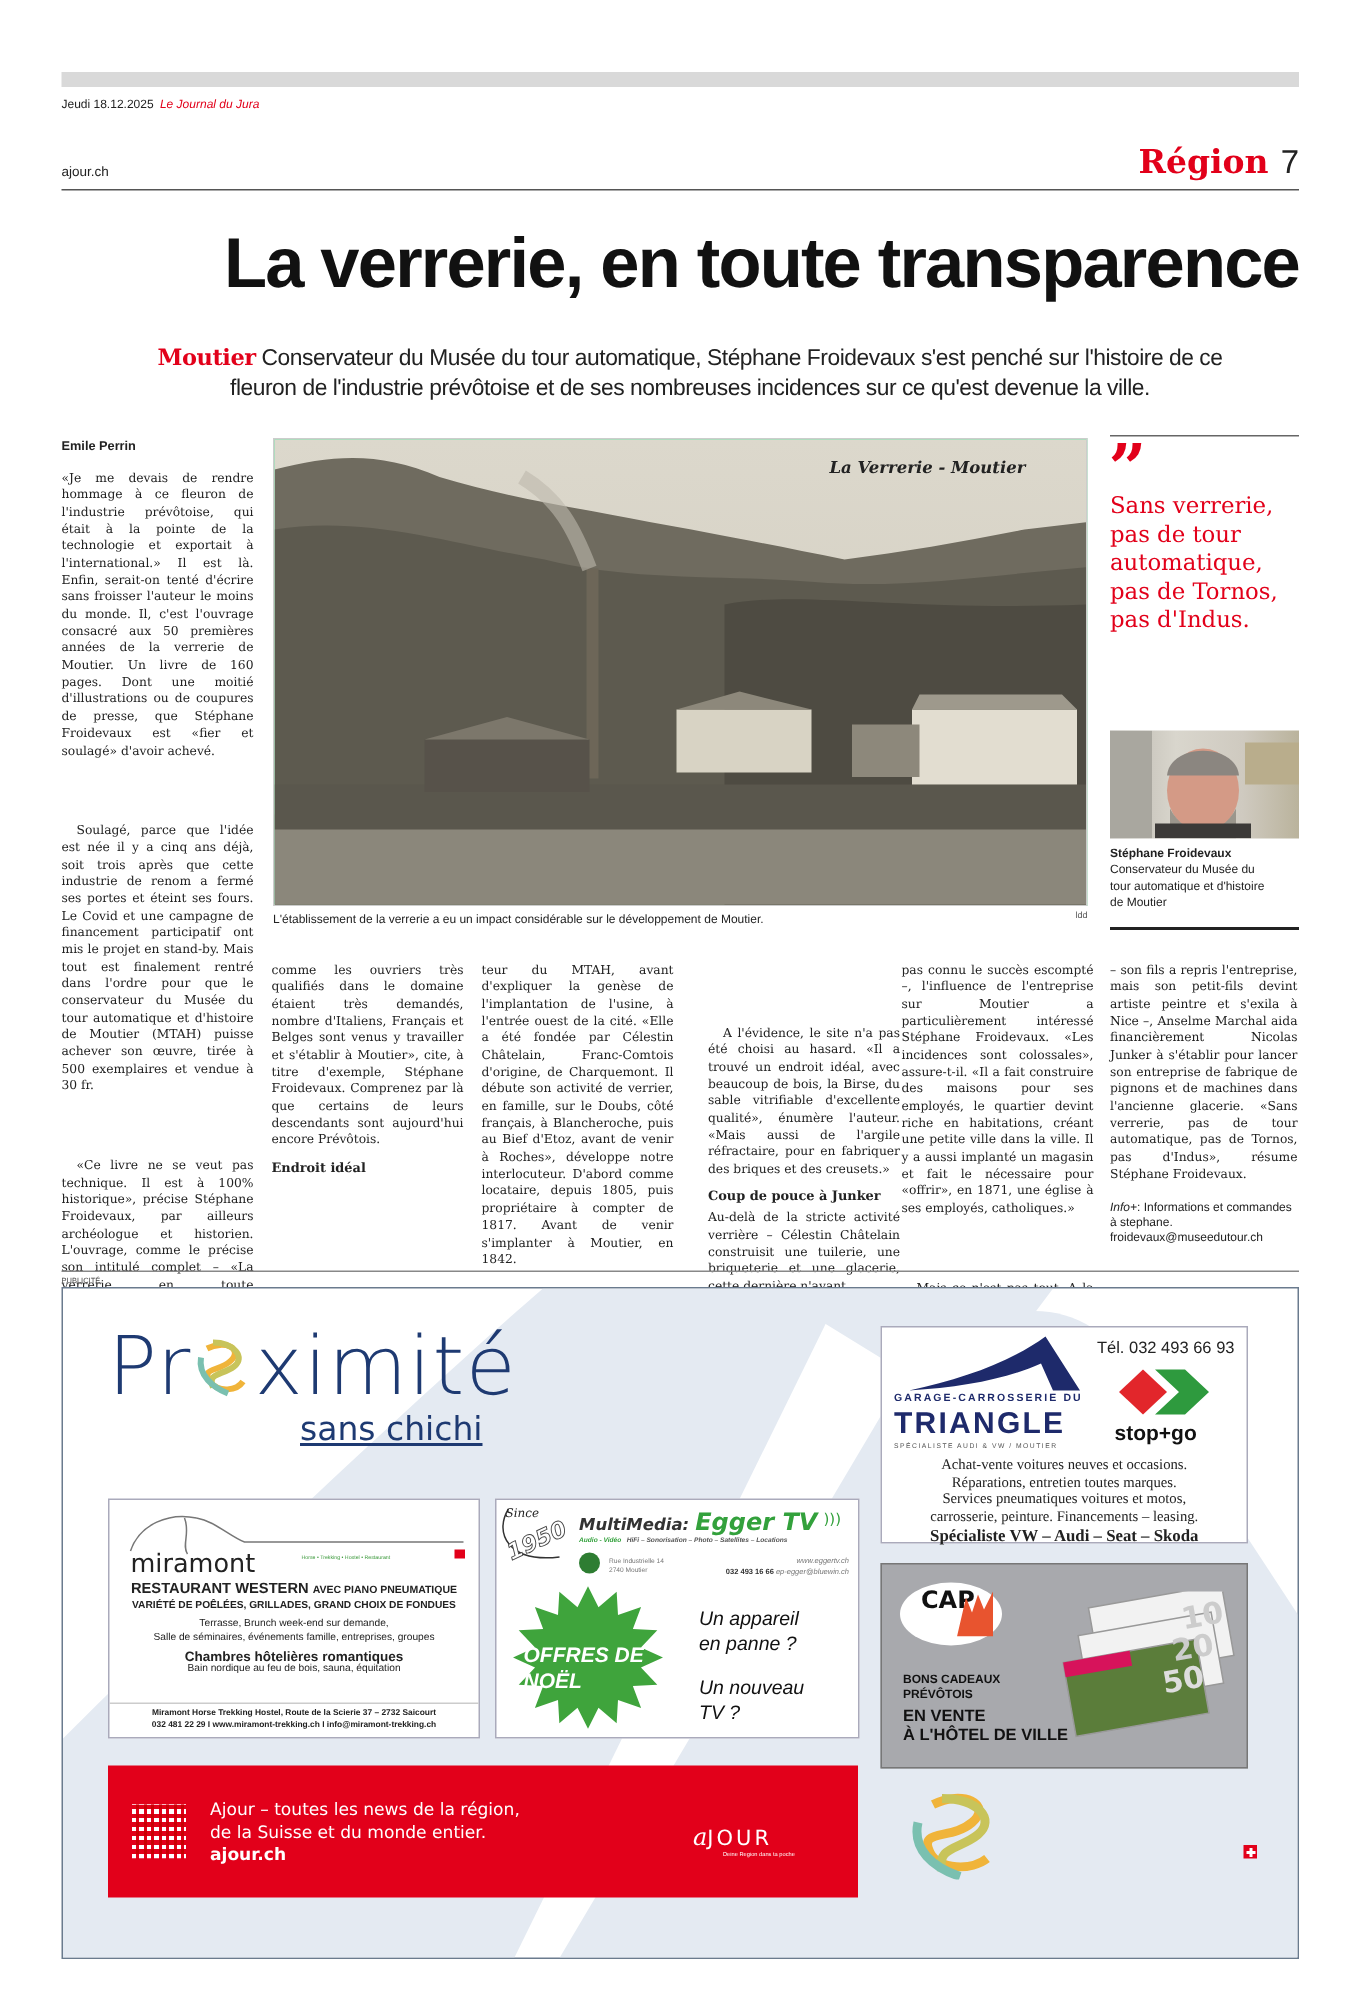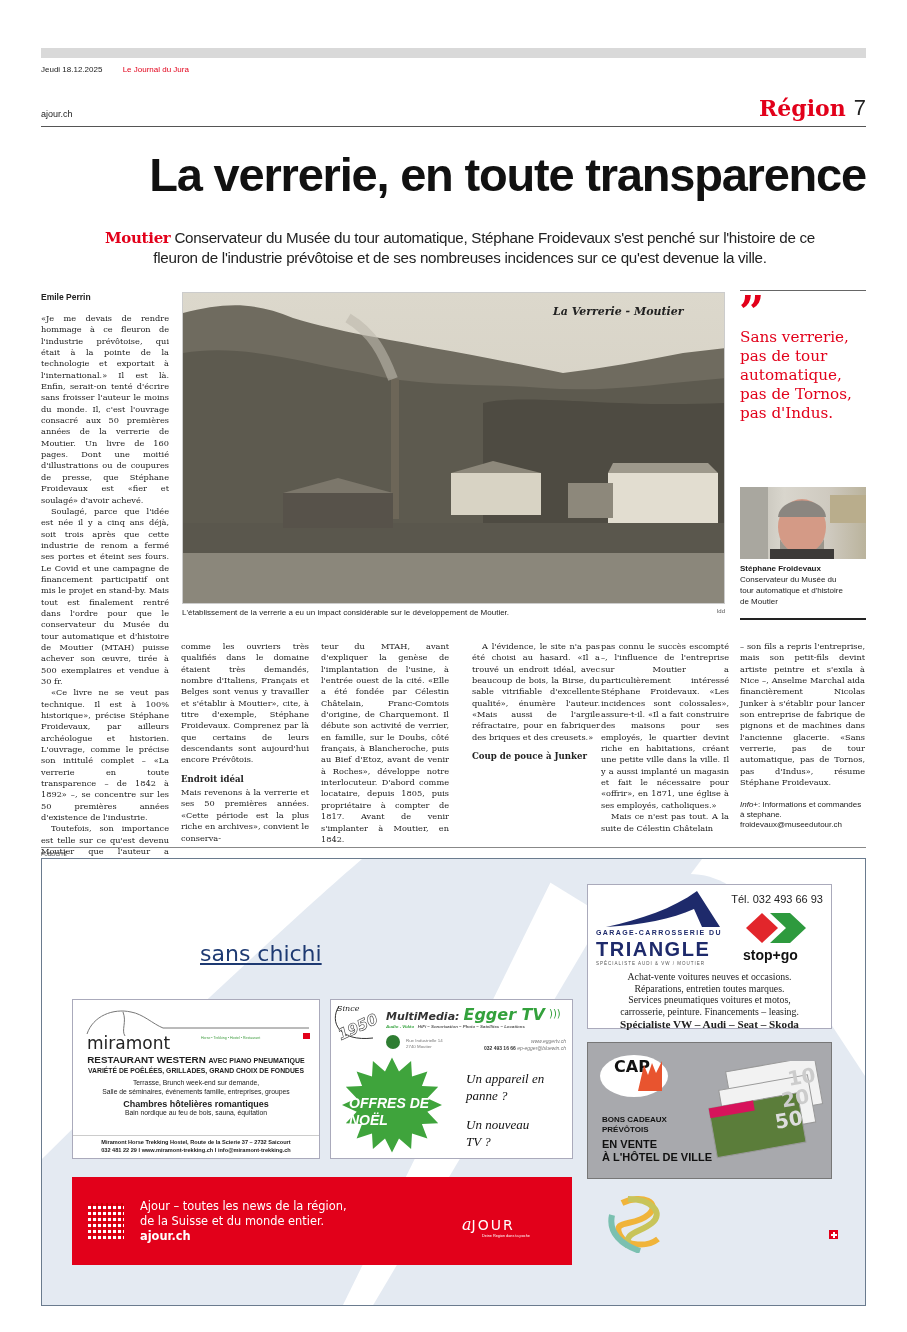--- a/index.html
+++ b/index.html
@@ -1,33 +1,33 @@
 <!DOCTYPE html>
 <html><head>
 <meta charset="utf-8">
 <style>
   * { box-sizing: border-box; margin: 0; padding: 0; }
   html, body { width: 907px; height: 1332px; background: #fff; overflow: hidden; }
   body { position: relative; font-family: "DejaVu Serif", serif; color: #1a1a1a; }
   .abs { position: absolute; }
   .topbar { left: 41px; top: 48px; width: 825px; height: 10px; background: #d9d9d9; }
   .dateline { left: 41px; top: 65px; font-family: "Liberation Sans", sans-serif; font-size: 8px; color: #222; }
-  .dateline .paper { color: #e2001a; margin-left: 18px; }
+  .dateline .paper { color: #e2001a; margin-left: 2px; font-style: italic; }
   .site { left: 41px; top: 109px; font-family: "Liberation Sans", sans-serif; font-size: 9px; color: #222; }
   .section { right: 41px; top: 95px; display: flex; align-items: flex-end; gap: 8px; }
   .section .name { font-family: "DejaVu Serif", serif; font-weight: bold; font-size: 22px; color: #e2001a; }
   .section .page { font-family: "Liberation Sans", sans-serif; font-size: 22px; color: #222; }
   .rule1 { left: 41px; top: 126px; width: 825px; height: 1px; background: #555; }
   .headline { left: 41px; top: 147px; width: 825px; text-align: right; font-family: "Liberation Sans", sans-serif; font-weight: bold; font-size: 47px; letter-spacing: -1.2px; color: #111; }
   .lead { left: 100px; top: 228px; width: 720px; text-align: center; font-family: "Liberation Sans", sans-serif; font-size: 15.2px; line-height: 20px; color: #222; letter-spacing: -0.3px; }
   .lead .kicker { font-family: "DejaVu Serif", serif; font-weight: bold; color: #e2001a; font-size: 15px; }
   .author { left: 41px; top: 292px; font-family: "Liberation Sans", sans-serif; font-weight: bold; font-size: 8.5px; color: #222; }
   .col { font-size: 8.2px; line-height: 11.35px; text-align: justify; color: #222; hyphens: auto; }
   .col p { text-indent: 0; }
-  .col p.ind { text-indent: 10px; }
+  .col p.ind { text-indent: 10px; margin-top: 42px; }
   .col h4 { font-family: "DejaVu Serif", serif; font-weight: bold; font-size: 8.6px; margin: 8px 0 2px 0; }
   .c1 { left: 41px; top: 313px; width: 128px; }
   .c2 { left: 181px; top: 641px; width: 128px; }
   .c3 { left: 321px; top: 641px; width: 128px; }
   .c4 { left: 472px; top: 641px; width: 128px; }
   .c5 { left: 601px; top: 641px; width: 128px; }
   .c6 { left: 740px; top: 641px; width: 125px; }
   .info { font-family: "Liberation Sans", sans-serif; font-size: 8px; line-height: 10px; color: #222; margin-top: 12px; text-align: left; }
   .info i { font-style: italic; }
   .photo { left: 182px; top: 292px; width: 543px; height: 312px; overflow: hidden; background: #86efac; border: 1px solid #ccc; }
@@ -70,21 +70,21 @@
   .eg-since { left: 6px; top: 4px; font-family: "DejaVu Serif", serif; font-style: italic; font-size: 8px; color: #222; }
   .eg-year { left: 6px; top: 18px; font-family: "DejaVu Sans", sans-serif; font-style: italic; font-weight: bold; font-size: 15px; color: #fff; -webkit-text-stroke: 0.6px #444; transform: rotate(-25deg); }
   .eg-title { left: 55px; top: 5px; font-family: "DejaVu Sans", sans-serif; font-style: italic; font-weight: bold; font-size: 11px; color: #333; }
   .eg-title b { color: #33a13c; font-size: 16px; margin-left: 4px; }
   .eg-sub { left: 55px; top: 24px; font-family: "Liberation Sans", sans-serif; font-style: italic; font-weight: bold; font-size: 4.4px; color: #555; }
   .eg-sub span { color: #33a13c; }
   .eg-addr { left: 75px; top: 38px; font-family: "Liberation Sans", sans-serif; font-size: 4.4px; line-height: 6px; color: #777; }
   .eg-contact { right: 6px; top: 38px; text-align: right; font-family: "Liberation Sans", sans-serif; font-size: 5px; line-height: 7px; font-style: italic; color: #777; }
   .eg-contact b { font-style: normal; color: #333; }
   .eg-star-text { left: 18px; top: 95px; width: 84px; text-align: left; font-family: "Liberation Sans", sans-serif; font-style: italic; font-weight: bold; font-size: 14px; line-height: 17px; color: #fff; }
-  .eg-q { left: 135px; top: 70px; font-family: Liberation Serif, serif; font-style: italic; font-size: 13px; line-height: 17px; color: #111; }
+  .eg-q { left: 135px; top: 70px; font-family: Liberation Sans, sans-serif; font-style: italic; font-size: 13px; line-height: 17px; color: #111; }
   .ad-cap { left: 545px; top: 183px; width: 245px; height: 137px; background: #a8a9ad; border: 1px solid #777; }
   .cap-oval { left: 12px; top: 12px; width: 68px; height: 42px; border-radius: 50%; background: #fff; }
   .cap-text { left: 14px; top: 72px; font-family: "Liberation Sans", sans-serif; font-weight: bold; color: #111; }
   .cap-text .s { font-size: 8px; line-height: 10px; }
   .cap-text .b { font-size: 11px; line-height: 13px; margin-top: 3px; }
   .ad-ajour { left: 30px; top: 318px; width: 500px; height: 88px; background: #e2001a; }
   .aj-qr { left: 16px; top: 26px; width: 36px; height: 36px; background:
       repeating-linear-gradient(90deg, #fff 0 3px, #e2001a 3px 5px),
       repeating-linear-gradient(0deg, #fff 0 3px, #e2001a 3px 6px); background-blend-mode: multiply; }
   .aj-text { left: 68px; top: 22px; font-family: "DejaVu Sans", sans-serif; font-size: 11.4px; line-height: 15px; color: #fff; }
@@ -154,28 +154,28 @@
   </svg>
 </div>
 <div class="abs caption">
   <span>L'établissement de la verrerie a eu un impact considérable sur le développement de Moutier.</span>
   <span class="credit">ldd</span>
 </div>
 
 <div class="abs col c2">
   <p>comme les ouvriers très qualifiés dans le domaine étaient très demandés, nombre d'Italiens, Français et Belges sont venus y travailler et s'établir à Moutier», cite, à titre d'exemple, Stéphane Froidevaux. Comprenez par là que certains de leurs descendants sont aujourd'hui encore Prévôtois.</p>
   <h4>Endroit idéal</h4>
-  <p>Mais revenons à la verrerie et ses 50 premières années. «Cette période est la plus riche en archives», convient le conserva-</p>
 </div>
 <div class="abs col c3">
   <p>teur du MTAH, avant d'expliquer la genèse de l'implantation de l'usine, à l'entrée ouest de la cité. «Elle a été fondée par Célestin Châtelain, Franc-Comtois d'origine, de Charquemont. Il débute son activité de verrier, en famille, sur le Doubs, côté français, à Blancheroche, puis au Bief d'Etoz, avant de venir à Roches», développe notre interlocuteur. D'abord comme locataire, depuis 1805, puis propriétaire à compter de 1817. Avant de venir s'implanter à Moutier, en 1842.</p>
 </div>
 <div class="abs col c4">
   <p class="ind">A l'évidence, le site n'a pas été choisi au hasard. «Il a trouvé un endroit idéal, avec beaucoup de bois, la Birse, du sable vitrifiable d'excellente qualité», énumère l'auteur. «Mais aussi de l'argile réfractaire, pour en fabriquer des briques et des creusets.»</p>
   <h4>Coup de pouce à Junker</h4>
+  <p>Au-delà de la stricte activité verrière – Célestin Châtelain construisit une tuilerie, une briqueterie et une glacerie, cette dernière n'ayant</p>
 </div>
 <div class="abs col c5">
   <p>pas connu le succès escompté –, l'influence de l'entreprise sur Moutier a particulièrement intéressé Stéphane Froidevaux. «Les incidences sont colossales», assure-t-il. «Il a fait construire des maisons pour ses employés, le quartier devint riche en habitations, créant une petite ville dans la ville. Il y a aussi implanté un magasin et fait le nécessaire pour «offrir», en 1871, une église à ses employés, catholiques.»</p>
   <p class="ind">Mais ce n'est pas tout. A la suite de Célestin Châtelain</p>
 </div>
 <div class="abs col c6">
   <p>– son fils a repris l'entreprise, mais son petit-fils devint artiste peintre et s'exila à Nice –, Anselme Marchal aida financièrement Nicolas Junker à s'établir pour lancer son entreprise de fabrique de pignons et de machines dans l'ancienne glacerie. «Sans verrerie, pas de tour automatique, pas de Tornos, pas d'Indus», résume Stéphane Froidevaux.</p>
   <div class="info">
     <i>Info+</i><span>: Informations et commandes à stephane. froidevaux@museedutour.ch</span>
   </div>
@@ -203,20 +203,28 @@
 <div class="abs rule2"></div>
 <div class="abs pub">PUBLICITÉ</div>
 
 <div class="abs adframe">
   <svg class="abs adbg" width="825" height="448">
     <path d="M0,448 L0,300 C100,200 250,60 320,0 L520,0 L300,448 Z" fill="#e4eaf2"></path>
     <path d="M330,448 L560,60 C620,0 680,0 720,60 L825,220 L825,448 Z" fill="#e4eaf2"></path>
     <path d="M470,0 L660,0 L600,80 Z" fill="#e4eaf2"></path>
   </svg>
 
+  <div class="abs prox">
+    <span>Pr</span><span style="display:inline-block;width:42px;height:42px;vertical-align:-4px;">
+      <svg width="42" height="42" viewBox="0 0 42 42">
+        <path d="M10,8 C22,2 34,8 26,16 C18,24 6,20 12,30 C18,38 30,36 34,30" stroke="#f0b43a" stroke-width="4" fill="none"></path>
+        <path d="M14,4 C28,4 36,14 28,20 C20,26 10,24 14,34" stroke="#c8c45a" stroke-width="4" fill="none"></path>
+        <path d="M6,14 C4,26 14,34 24,38" stroke="#7ac0b0" stroke-width="4" fill="none"></path>
+      </svg></span><span>ximité</span>
+  </div>
   <div class="abs prox-sub">sans chichi</div>
 
   <div class="abs box ad-triangle">
     <svg class="abs" style="left:14px;top:4px" width="120" height="40">
       <path d="M4,38 C40,30 70,20 95,2 L118,38 L100,38 L92,20 C70,30 40,36 4,38 Z" fill="#1e2a6b"></path>
     </svg>
     <div class="abs tri-tel">Tél. 032 493 66 93</div>
     <div class="abs tri-sub1">GARAGE-CARROSSERIE DU</div>
     <div class="abs tri-name">TRIANGLE</div>
     <div class="abs tri-sub2">SPÉCIALISTE AUDI &amp; VW / MOUTIER</div>

